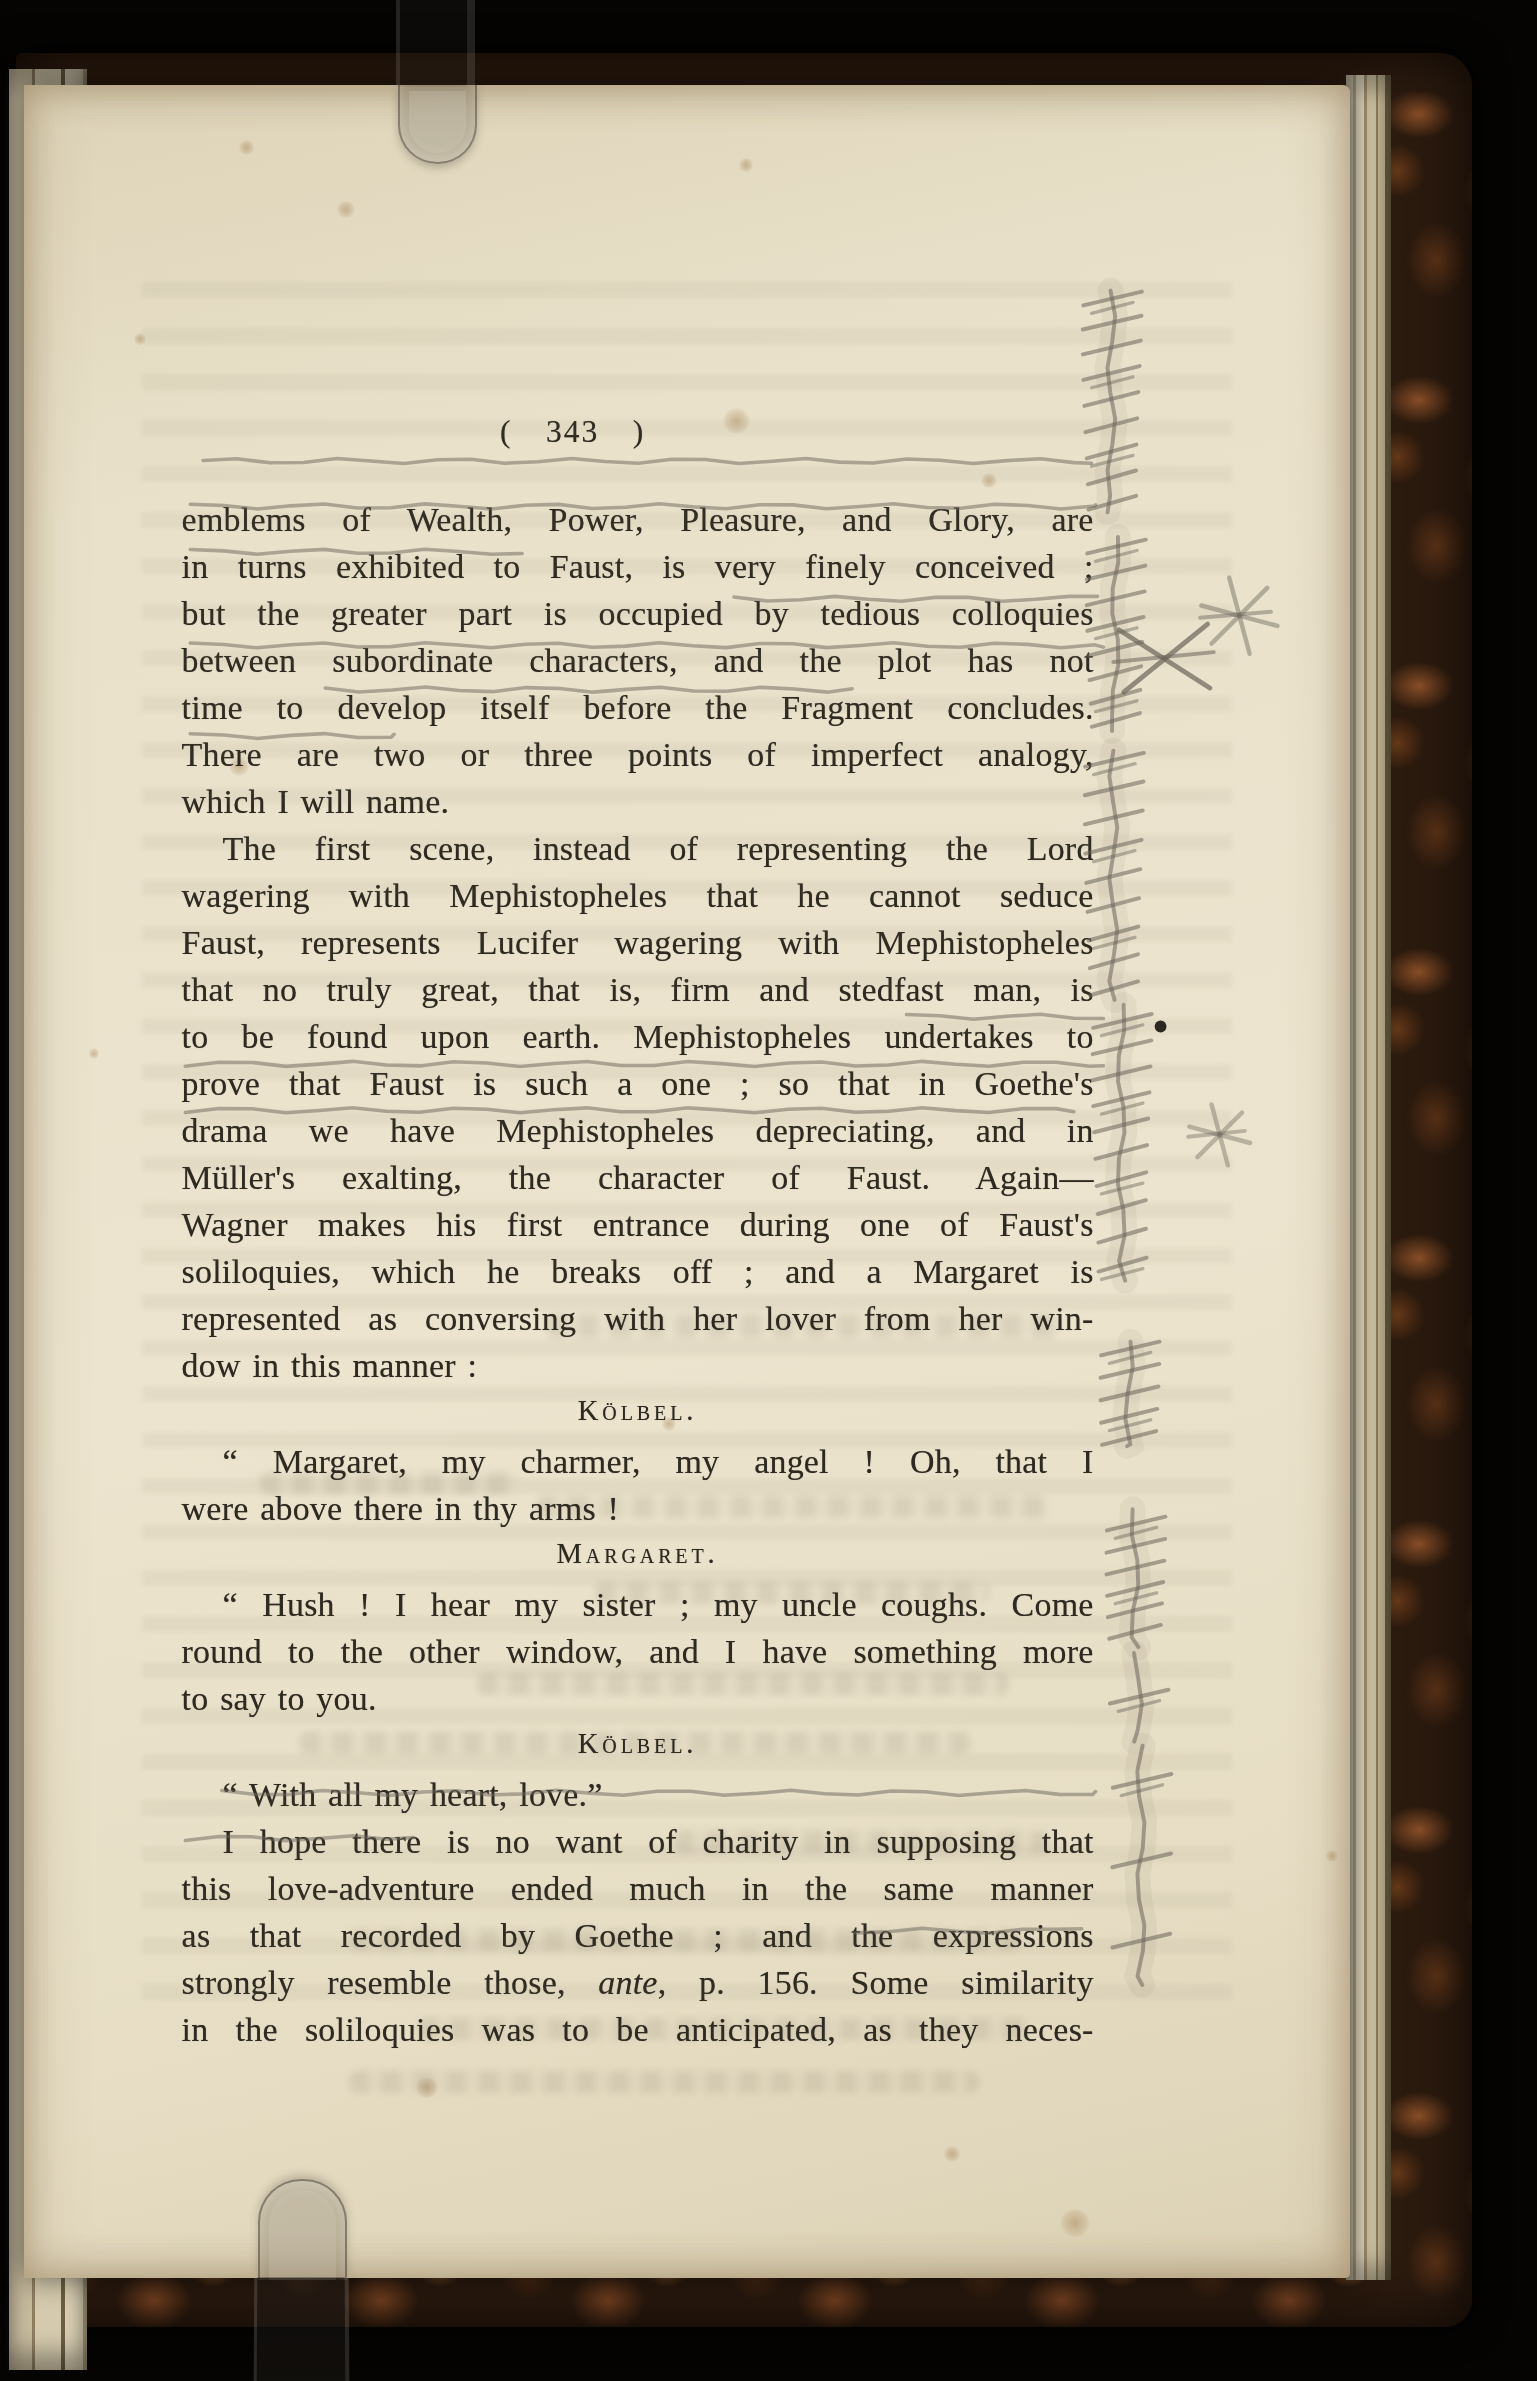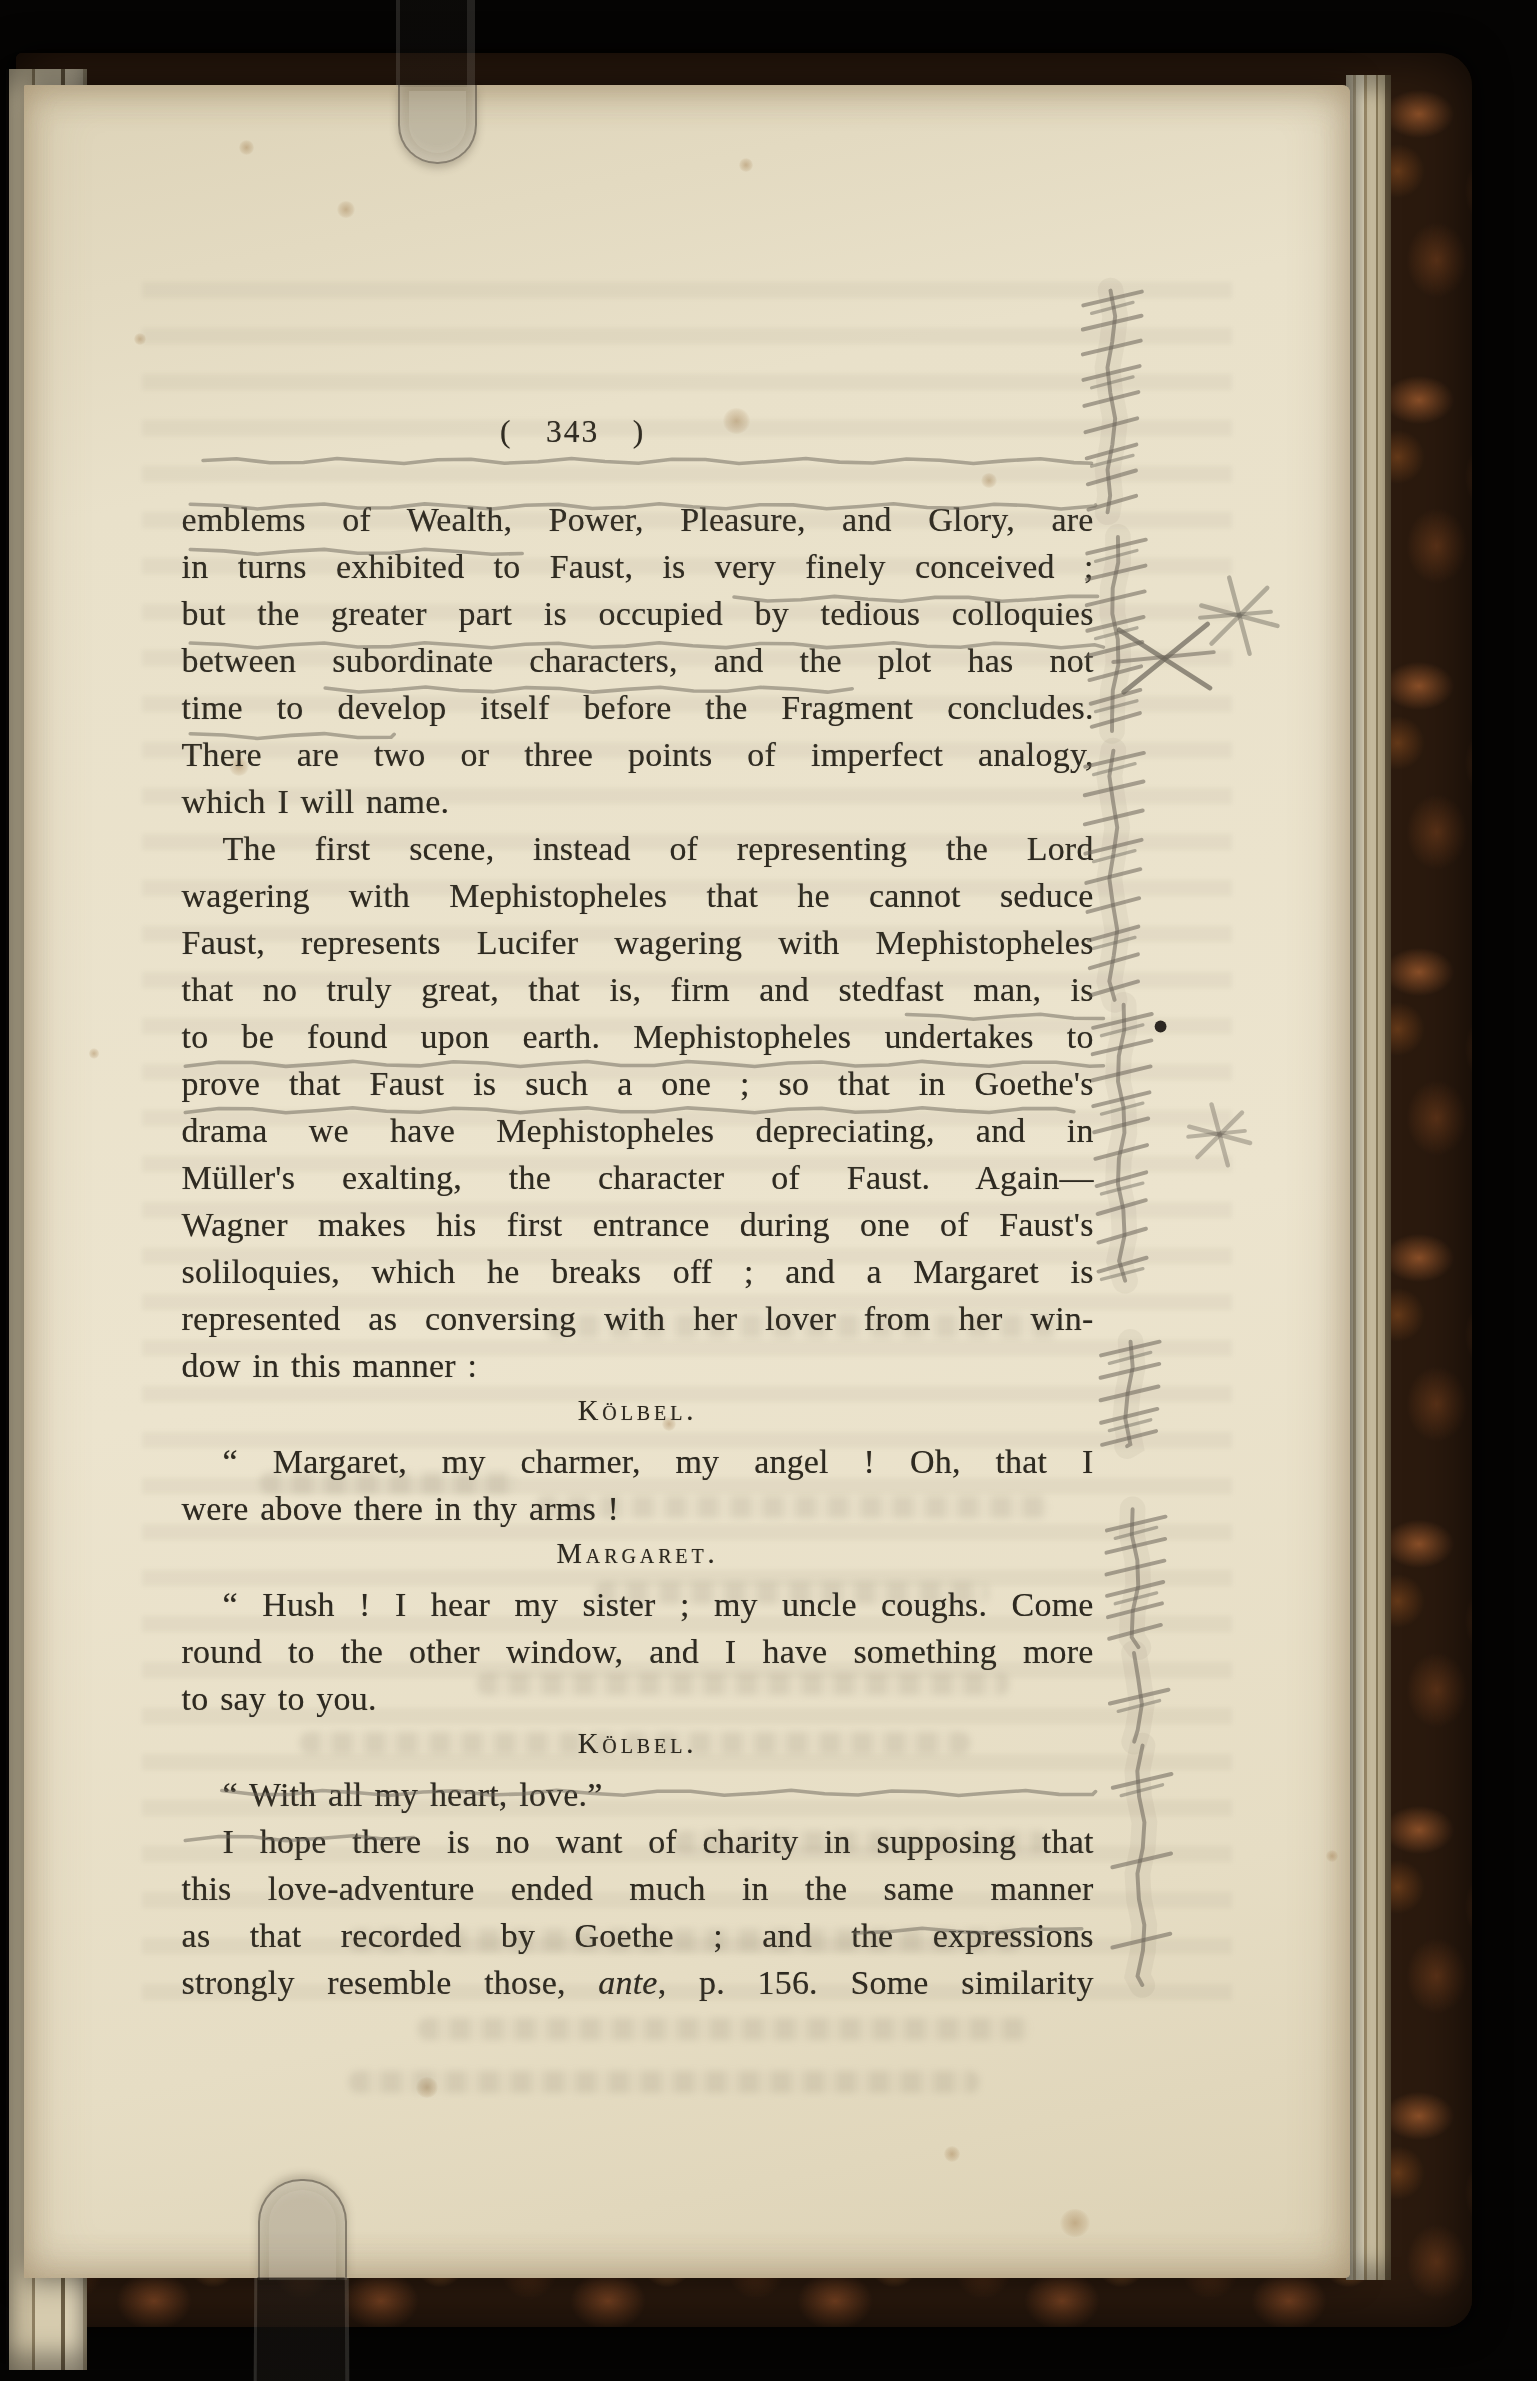--- a/index.html
+++ b/index.html
@@ -153,20 +153,21 @@
         </div>
         <div class="speaker">Kölbel.</div>
         <div class="blk-dialogue">
           <div class="tl ind"><span>“ With all my heart, love.”</span></div>
         </div>
         <div class="blk-para-3">
           <div class="tl j ind"><span>I hope there is no want of charity in supposing that</span></div>
           <div class="tl j"><span>this love-adventure ended much in the same manner</span></div>
           <div class="tl j"><span>as that recorded by Goethe ; and the expressions</span></div>
           <div class="tl j"><span>strongly resemble those, </span><em>ante</em><span>, p. 156.  Some similarity</span></div>
+          <div class="tl j"><span>in the soliloquies was to be anticipated, as they neces-</span></div>
         </div>
       </div>
   </div>
 
   <svg id="pencil" width="1538" height="2382" viewBox="0 0 1561 2418">
       <path d="M 206 467.4 L 240 465.7 L 274 469.8 L 308 469.4 L 342 465.5 L 376 467.9 L 410 470.5 L 444 466.8 L 478 466.1 L 512 470.2 L 546 468.8 L 580 465.4 L 614 468.5 L 648 470.3 L 682 466.3 L 716 466.5 L 750 470.5 L 784 468.2 L 818 465.4 L 852 469.1 L 886 470.0 L 920 465.9 L 954 467.1 L 988 470.6 L 1022 467.6 L 1056 465.6 L 1090 469.6 L 1108 470.3" fill="none" stroke="#6b655a" stroke-width="3.6" stroke-opacity="0.5" stroke-linecap="round"></path>
       <path d="M 193 511.8 L 227 513.2 L 261 516.6 L 295 513.5 L 329 511.7 L 363 515.7 L 397 515.4 L 431 511.5 L 465 513.8 L 499 516.6 L 533 512.9 L 567 512.0 L 601 516.1 L 635 514.9 L 669 511.4 L 703 514.5 L 737 516.4 L 771 512.3 L 805 512.5 L 839 516.4 L 873 514.2 L 907 511.4 L 941 515.1 L 975 516.0 L 1009 511.9 L 1043 513.1 L 1077 516.6 L 1111 513.6 L 1112 512.6" fill="none" stroke="#6b655a" stroke-width="3.6" stroke-opacity="0.5" stroke-linecap="round"></path>
       <path d="M 193 557.8 L 227 559.2 L 261 562.6 L 295 559.5 L 329 557.7 L 363 561.7 L 397 561.4 L 431 557.5 L 465 559.8 L 499 562.6 L 530 561.9" fill="none" stroke="#6b655a" stroke-width="3.6" stroke-opacity="0.5" stroke-linecap="round"></path>
       <path d="M 745 606.0 L 779 610.1 L 813 608.9 L 847 605.4 L 881 608.4 L 915 610.4 L 949 606.4 L 983 606.4 L 1017 610.4 L 1051 608.3 L 1085 605.4 L 1114 605.4" fill="none" stroke="#6b655a" stroke-width="3.6" stroke-opacity="0.5" stroke-linecap="round"></path>
       <path d="M 193 652.8 L 227 654.2 L 261 657.6 L 295 654.5 L 329 652.7 L 363 656.7 L 397 656.4 L 431 652.5 L 465 654.8 L 499 657.6 L 533 653.9 L 567 653.0 L 601 657.1 L 635 655.9 L 669 652.4 L 703 655.5 L 737 657.4 L 771 653.3 L 805 653.5 L 839 657.4 L 873 655.2 L 907 652.4 L 941 656.1 L 975 657.0 L 1009 652.9 L 1043 654.1 L 1077 657.6 L 1111 654.6 L 1120 656.9" fill="none" stroke="#6b655a" stroke-width="3.6" stroke-opacity="0.5" stroke-linecap="round"></path>

